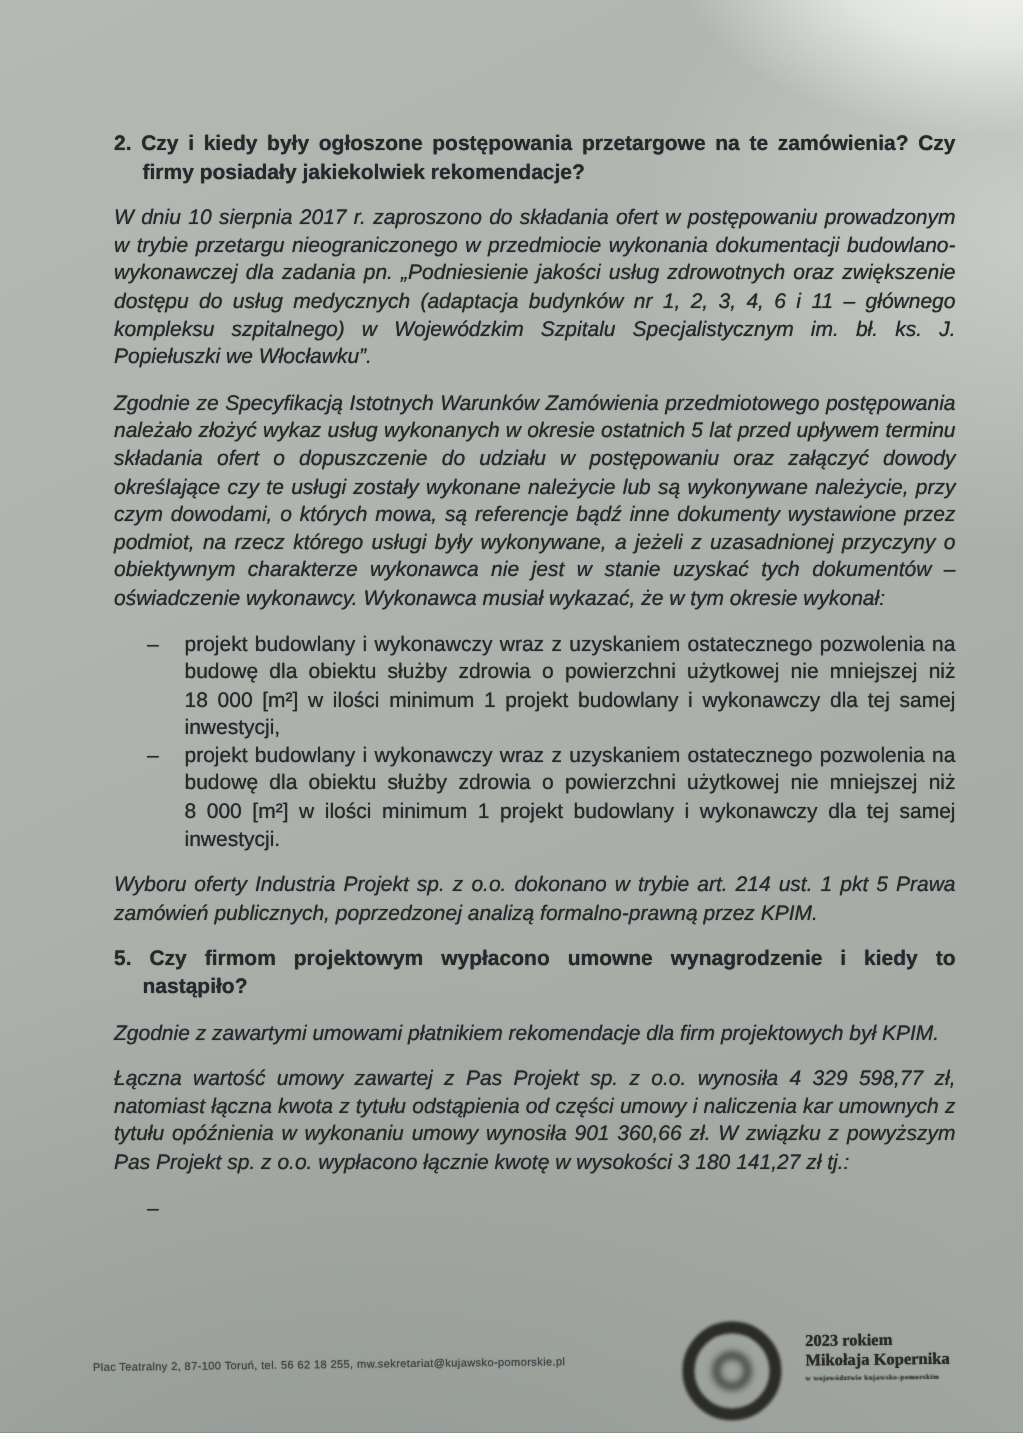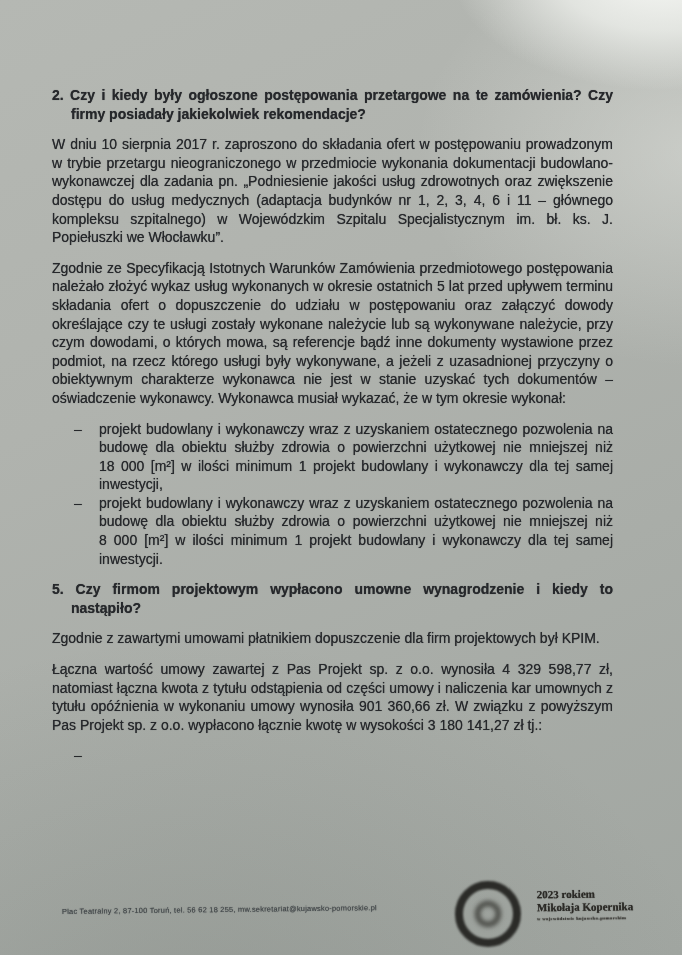--- a/index.html
+++ b/index.html
@@ -7,25 +7,25 @@
     position:relative;width:682px;height:955px;overflow:hidden;
     background:
       radial-gradient(ellipse 300px 170px at 97% -3%, rgba(250,251,248,0.95) 0%, rgba(240,242,238,0.75) 35%, rgba(225,228,223,0) 70%),
       radial-gradient(ellipse 430px 330px at 102% 16%, rgba(233,235,230,0.45) 0%, rgba(233,235,230,0) 65%),
       radial-gradient(ellipse 900px 720px at 28% 112%, rgba(80,88,82,0.20) 0%, rgba(80,88,82,0) 60%),
       linear-gradient(155deg, #b5b8b3 0%, #b0b3ae 35%, #a9ada8 65%, #a1a6a1 100%);
     font-family:"Liberation Sans", sans-serif;
     color:#26282b;
   }
   .page-content{
-    position:absolute;left:52px;top:86px;width:561px;
+    position:absolute;left:76px;top:86px;width:561px;
     font-size:14px;line-height:18.6px;text-align:justify;
     text-shadow:0 0 0.7px rgba(40,42,46,0.85);
   }
-  .para{margin:0 0 12px;}
+  .para{margin:0 0 12px;font-style:italic;}
   .q{margin:0 0 12px;font-weight:bold;padding-left:19px;text-indent:-19px;}
   .bullets{margin:0 0 12px;}
   .bullets.mt{margin-top:8px;}
   .bullet{position:relative;padding-left:47px;}
   .bullet .dash{position:absolute;left:22px;top:0;}
   .footer-address{
     position:absolute;left:62px;top:907px;
     font-size:7.4px;letter-spacing:0.25px;color:#454a4c;
     transform:rotate(-0.7deg);transform-origin:left center;
     text-shadow:0 0 0.9px rgba(70,74,76,0.95);
@@ -69,24 +69,25 @@
         <span class="dash">–</span>
         <span>projekt budowlany i wykonawczy wraz z uzyskaniem ostatecznego pozwolenia na budowę dla obiektu służby zdrowia o powierzchni użytkowej nie mniejszej niż 18&nbsp;000 [m²] w ilości minimum 1 projekt budowlany i wykonawczy dla tej samej inwestycji,</span>
       </div>
       <div class="bullet">
         <span class="dash">–</span>
         <span>projekt budowlany i wykonawczy wraz z uzyskaniem ostatecznego pozwolenia na budowę dla obiektu służby zdrowia o powierzchni użytkowej nie mniejszej niż 8&nbsp;000 [m²] w ilości minimum 1 projekt budowlany i wykonawczy dla tej samej inwestycji.</span>
       </div>
     </div>
 
 
+    <p class="para">Wyboru oferty Industria Projekt sp. z o.o. dokonano w trybie art. 214 ust. 1 pkt 5 Prawa zamówień publicznych, poprzedzonej analizą formalno-prawną przez KPIM.</p>
 
     <div class="q">5. Czy firmom projektowym wypłacono umowne wynagrodzenie i kiedy to nastąpiło?</div>
 
-    <p class="para">Zgodnie z zawartymi umowami płatnikiem dopuszczenie dla firm projektowych był KPIM.</p>
+    <p class="para">Zgodnie z zawartymi umowami płatnikiem rekomendacje dla firm projektowych był KPIM.</p>
 
     <p class="para">Łączna wartość umowy zawartej z Pas Projekt sp. z o.o. wynosiła 4&nbsp;329&nbsp;598,77 zł, natomiast łączna kwota z tytułu odstąpienia od części umowy i naliczenia kar umownych z tytułu opóźnienia w wykonaniu umowy wynosiła 901&nbsp;360,66 zł. W związku z powyższym Pas Projekt sp. z o.o. wypłacono łącznie kwotę w wysokości 3&nbsp;180&nbsp;141,27 zł tj.:</p>
 
     <div class="bullets mt">
       <div class="bullet">
         <span class="dash">–</span>
       </div>
     </div>
 
   </div>

